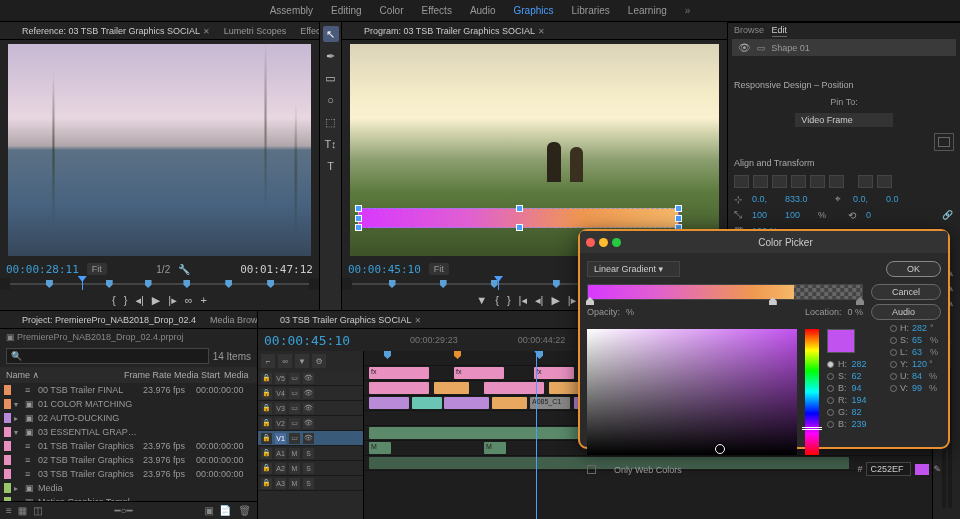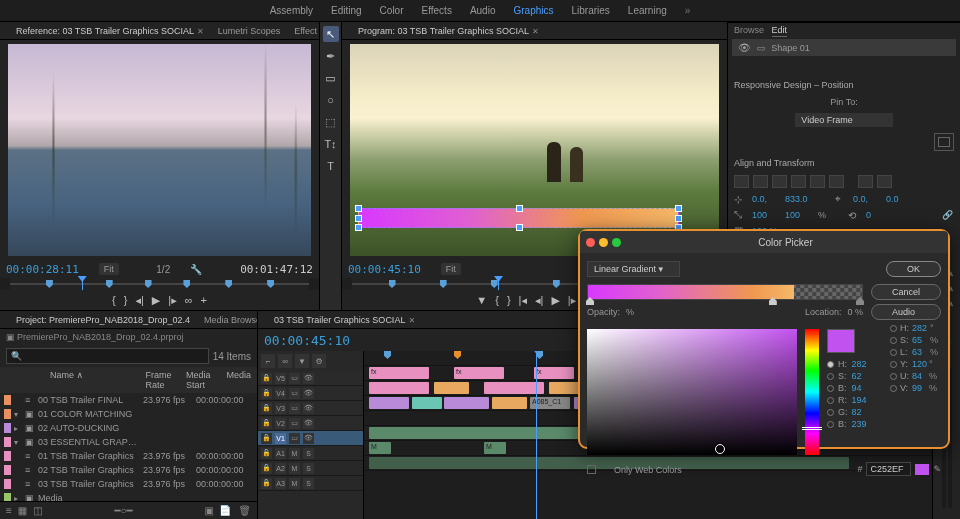--- a/index.html
+++ b/index.html
@@ -5,38 +5,38 @@
 * { margin: 0; padding: 0; box-sizing: border-box; font-family: -apple-system, 'Segoe UI', sans-serif; }
 body { background: #1e1e1e; color: #999; font-size: 10px; width: 960px; height: 519px; overflow: hidden; position: relative; }
 .top-nav { height: 22px; display: flex; align-items: center; justify-content: center; gap: 18px; background: #1e1e1e; border-bottom: 1px solid #000; }
 .top-nav span { cursor: pointer; font-size: 10px; }
 .top-nav .active { color: #4a9eff; }
 .chev { color: #777; font-size: 11px; }
 .main { display: flex; height: 288px; }
 .left-col { width: 320px; display: flex; flex-direction: column; border-right: 1px solid #000; }
 .mid-col { width: 408px; display: flex; border-right: 1px solid #000; }
 .right-col { width: 232px; display: flex; flex-direction: column; }
-.tabbar { height: 18px; display: flex; align-items: center; gap: 14px; padding: 0 16px; background: #232323; border-bottom: 1px solid #000; font-size: 9px; white-space: nowrap; overflow: hidden; }
+.tabbar { height: 18px; display: flex; align-items: center; gap: 14px; padding: 0 22px; background: #232323; border-bottom: 1px solid #000; font-size: 9px; white-space: nowrap; overflow: hidden; }
 .tabbar .sel { color: #ccc; }
 .close-x { color: #888; font-size: 8px; margin-left: 3px; }
 .ref-view { flex: 1; background: #232323; padding: 4px; display: flex; flex-direction: column; }
 .ref-img { flex: 1; background: linear-gradient(180deg, #c7b8d4 0%, #e8d6e0 35%, #b1a7ab 48%, #5c7185 50%, #486380 75%, #36475b 100%); position: relative; margin: 0 4px; }
 .ref-grass { position: absolute; inset: 0; background: radial-gradient(2px 80px at 15% 50%, rgba(40,50,30,0.6), transparent), radial-gradient(2px 90px at 85% 40%, rgba(40,50,30,0.5), transparent), radial-gradient(2px 70px at 95% 60%, rgba(40,50,30,0.5), transparent); }
 .title-bar { position: absolute; left: 0; bottom: 18px; height: 28px; width: 70%; background: linear-gradient(90deg, #c73aff 0%, #d456c0 40%, #f29a3a 80%, #f8c162 100%); display: flex; align-items: center; padding-left: 10px; color: #fff; font-weight: 800; font-size: 14px; font-style: italic; letter-spacing: 0.5px; }
 .prog-view { flex: 1; background: #232323; padding: 4px; display: flex; flex-direction: column; }
 .prog-img { flex: 1; background: linear-gradient(180deg, #dcd4b8 0%, #f5ecc9 25%, #f9f1d0 35%, #8a9d6e 55%, #5c7a3e 70%, #3d5228 100%); position: relative; margin: 0 4px; }
 .prog-people { position: absolute; left: 52%; bottom: 35%; width: 60px; height: 45px; }
 .prog-people::before { content: ''; position: absolute; left: 5px; bottom: 0; width: 14px; height: 40px; background: #2a2518; border-radius: 6px 6px 0 0; }
 .prog-people::after { content: ''; position: absolute; left: 28px; bottom: 0; width: 13px; height: 35px; background: #3a3020; border-radius: 6px 6px 0 0; }
 .grad-bar { position: absolute; left: 8px; right: 40px; bottom: 28px; height: 20px; background: linear-gradient(90deg, #d838ff 0%, #e060d0 35%, #f09850 70%, #f5b868 100%); border: 1px dashed rgba(100,150,255,0.7); }
 .handle { position: absolute; width: 7px; height: 7px; background: #4a9eff; border: 1px solid #fff; }
 .h-tl { left: -4px; top: -4px; } .h-tr { right: -4px; top: -4px; } .h-bl { left: -4px; bottom: -4px; } .h-br { right: -4px; bottom: -4px; }
 .h-tm { left: 50%; top: -4px; margin-left: -3px; } .h-bm { left: 50%; bottom: -4px; margin-left: -3px; }
 .h-ml { left: -4px; top: 50%; margin-top: -3px; } .h-mr { right: -4px; top: 50%; margin-top: -3px; }
-.tc-row { height: 18px; display: flex; align-items: center; padding: 0 6px; gap: 20px; background: #232323; font-size: 10px; text-align: center; }
+.tc-row { height: 18px; display: flex; align-items: center; padding: 0 6px; gap: 8px; background: #232323; font-size: 10px; text-align: center; }
 .tc { color: #3a9fd8; font-family: monospace; font-size: 11px; }
 .tc-right { margin-left: auto; color: #ccc; font-family: monospace; font-size: 11px; }
 .fit { background: #333; padding: 1px 5px; border-radius: 2px; font-size: 9px; }
 .scrub { height: 12px; background: #232323; position: relative; margin: 0 10px; }
 .scrub::before { content: ''; position: absolute; top: 5px; left: 0; right: 0; height: 2px; background: #444; }
 .playhead { position: absolute; top: 0; bottom: 0; width: 1px; background: #4a9eff; }
 .playhead::before { content: ''; position: absolute; top: -2px; left: -4px; width: 9px; height: 6px; background: #4a9eff; clip-path: polygon(0 0, 100% 0, 50% 100%); }
 .marker { position: absolute; top: 2px; width: 7px; height: 8px; background: #5aa0d8; clip-path: polygon(0 0, 100% 0, 100% 60%, 50% 100%, 0 60%); }
 .transport { height: 20px; display: flex; align-items: center; justify-content: center; gap: 8px; background: #232323; color: #bbb; font-size: 11px; }
 .transport span { cursor: pointer; }
@@ -62,21 +62,21 @@
 .sep { width: 12px; }
 .swatch { width: 28px; height: 11px; background: linear-gradient(90deg, #d838ff, #f29a3a); border: 1px solid #555; margin-left: 4px; }
 .eyedrop { margin-left: auto; color: #aaa; cursor: pointer; font-size: 10px; }
 .bottom { display: flex; height: 209px; border-top: 1px solid #000; }
 .proj-panel { width: 258px; background: #232323; border-right: 1px solid #000; display: flex; flex-direction: column; }
 .proj-crumb { padding: 3px 6px; font-size: 9px; color: #888; display: flex; align-items: center; }
 .proj-count { margin-left: auto; }
 .proj-search { margin: 3px 6px; display: flex; align-items: center; gap: 4px; }
 .proj-search input { flex: 1; background: #1a1a1a; border: 1px solid #444; color: #999; padding: 2px 4px; font-size: 9px; }
 .proj-hdr { display: flex; padding: 3px 6px; font-size: 9px; color: #aaa; background: #2a2a2a; }
-.ph-name { width: 118px; margin-left: 44px; } .ph-fr { width: 50px; } .ph-ms { width: 50px; }
+.ph-name { width: 118px; } .ph-fr { width: 50px; } .ph-ms { width: 50px; }
 .proj-list { flex: 1; overflow: hidden; }
 .proj-item { display: flex; align-items: center; padding: 2px 4px; font-size: 9px; gap: 3px; }
 .chip { width: 7px; height: 10px; }
 .tw { width: 8px; color: #888; font-size: 8px; }
 .pi-icon { width: 10px; font-size: 9px; }
 .pi-name { width: 102px; overflow: hidden; text-overflow: ellipsis; white-space: nowrap; }
 .pi-fr { width: 50px; } .pi-ms { width: 50px; }
 .proj-foot { height: 18px; display: flex; align-items: center; gap: 6px; padding: 0 6px; border-top: 1px solid #000; color: #888; }
 .proj-foot span { cursor: pointer; }
 .tl-panel { flex: 1; background: #232323; display: flex; flex-direction: column; position: relative; }
@@ -425,20 +425,25 @@
       <span>🗑</span>
     </div>
   </div>
 
   <div class="tl-panel">
     <div class="tabbar">
       <span class="sel"><span>03 TSB Trailer Graphics SOCIAL</span><span class="close-x">✕</span></span>
     </div>
     <div class="tl-tc-row">
       <span class="tl-tc">00:00:45:10</span>
+      <div class="tl-ruler">
+        <span>00:00:29:23</span>
+          <span>00:00:44:22</span>
+          <span>00:00:59:21</span>
+      </div>
     </div>
     <div class="tl-body">
       <div class="tl-left">
         <div class="tl-ctrl">
           <div class="tl-ctrl-btn">⌐</div>
           <div class="tl-ctrl-btn">∞</div>
           <div class="tl-ctrl-btn">▼</div>
           <div class="tl-ctrl-btn">⚙</div>
         </div>
         <div id="vtrack-hdrs">

